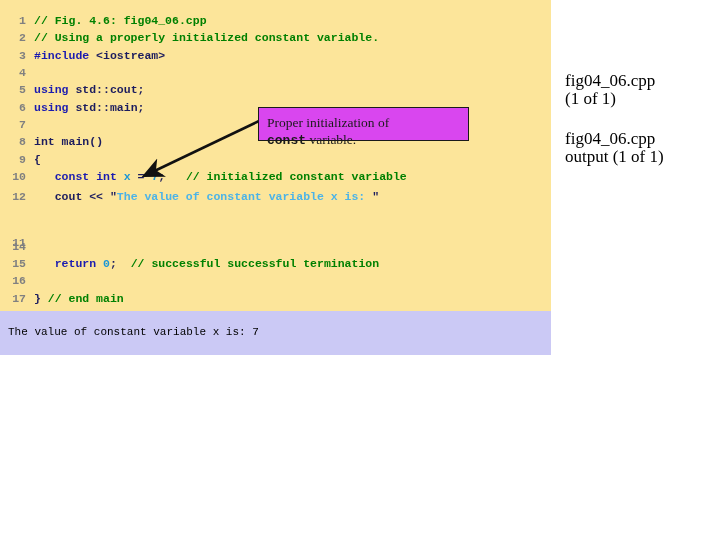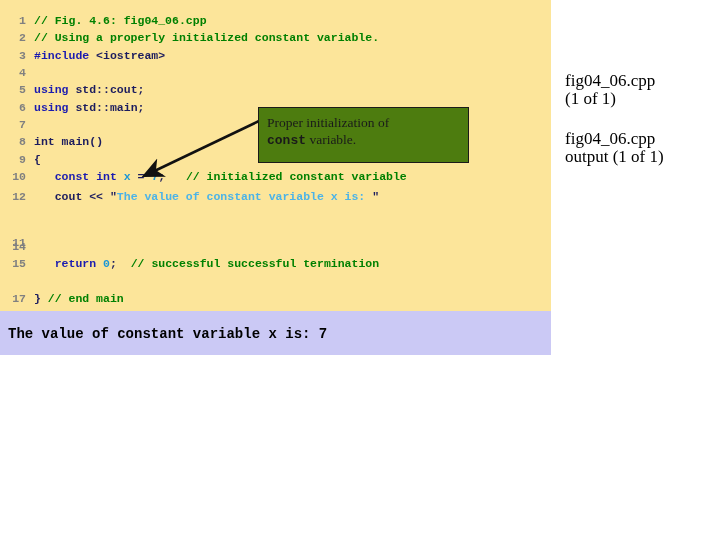--- a/index.html
+++ b/index.html
@@ -72,33 +72,33 @@
     width: 551px;
     height: 44px;
     background: #cbc9f5;
   }
   #output-text {
     position: absolute;
     left: 8px;
     top: 15px;
     white-space: pre;
     font-family: "Liberation Mono", "DejaVu Sans Mono", monospace;
-    font-size: 14px;
-    font-weight: bold;
+    font-size: 11px;
+    font-weight: normal;
     color: #000000;
   }
 
   
   #callout {
     position: absolute;
     left: 258px;
     top: 107px;
     width: 211px;
-    height: 56px;
-    background: #4d7c0f;
+    height: 34px;
+    background: #d946ef;
     border: 1px solid #1a1a1a;
     box-sizing: border-box;
   }
   #callout-text {
     position: absolute;
     left: 8px;
     top: 6px;
     width: 196px;
     font-family: "Liberation Serif", serif;
     font-size: 13.5px;
@@ -143,20 +143,21 @@
     <div class="code-line" style="top: 81.4px;"><span class="lineno">5</span><span class="codetext"><span class="c-keyword">using</span><span class="c-plain"> std::cout;</span></span></div>
     <div class="code-line" style="top: 98.75px;"><span class="lineno">6</span><span class="codetext"><span class="c-keyword">using</span><span class="c-plain"> std::main;</span></span></div>
     <div class="code-line" style="top: 116.1px;"><span class="lineno">7</span><span class="codetext"><span class="c-plain"></span></span></div>
     <div class="code-line" style="top: 133.45px;"><span class="lineno">8</span><span class="codetext"><span class="c-plain">int</span><span class="c-plain"> main()</span></span></div>
     <div class="code-line" style="top: 150.8px;"><span class="lineno">9</span><span class="codetext"><span class="c-plain">{</span></span></div>
     <div class="code-line" style="top: 168.15px;"><span class="lineno">10</span><span class="codetext"><span class="c-plain">   </span><span class="c-keyword">const</span><span class="c-plain"> </span><span class="c-keyword">int</span><span class="c-plain"> </span><span class="c-ident">x</span><span class="c-plain"> = </span><span class="c-num">7</span><span class="c-plain">;   </span><span class="c-comment">// initialized constant variable</span></span></div>
     <div class="code-line" style="top: 185.5px; margin-top: 48px;"><span class="lineno">11</span><span class="codetext"><span class="c-plain"></span></span></div>
     <div class="code-line" style="top: 188px;"><span class="lineno">12</span><span class="codetext"><span class="c-plain">   cout &lt;&lt; </span><span class="c-quote">"</span><span class="c-str">The value of constant variable x is: </span><span class="c-quote">"</span></span></div>
     <div class="code-line" style="top: 237.55px;"><span class="lineno">14</span><span class="codetext"><span class="c-plain"></span></span></div>
     <div class="code-line" style="top: 254.9px;"><span class="lineno">15</span><span class="codetext"><span class="c-plain">   </span><span class="c-keyword">return</span><span class="c-plain"> </span><span class="c-num">0</span><span class="c-plain">;  </span><span class="c-comment">// successful successful termination</span></span></div>
+    <div class="code-line" style="top: 272.25px;"><span class="lineno">16</span><span class="codetext"><span class="c-plain"></span></span></div>
     <div class="code-line" style="top: 289.6px;"><span class="lineno">17</span><span class="codetext"><span class="c-plain">} </span><span class="c-comment">// end main</span></span></div>
   </div>
 
 <div id="output-panel">
   <div id="output-text">The value of constant variable x is: 7</div>
 </div>
 
 <svg id="callout-arrow" viewBox="0 0 140 85">
   <defs>
     <marker id="ah" markerWidth="9" markerHeight="9" refX="7.5" refY="4.5" orient="auto">

